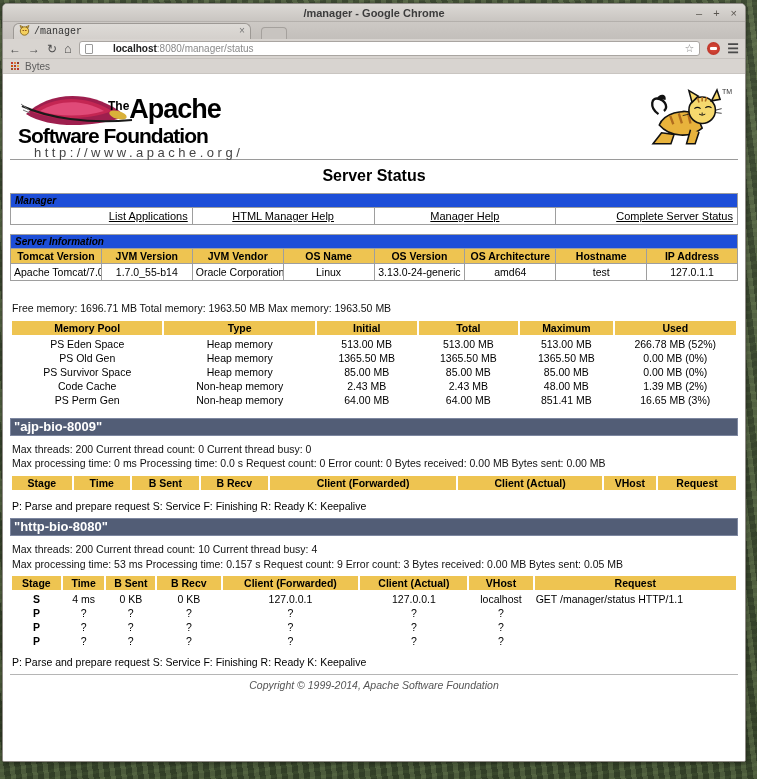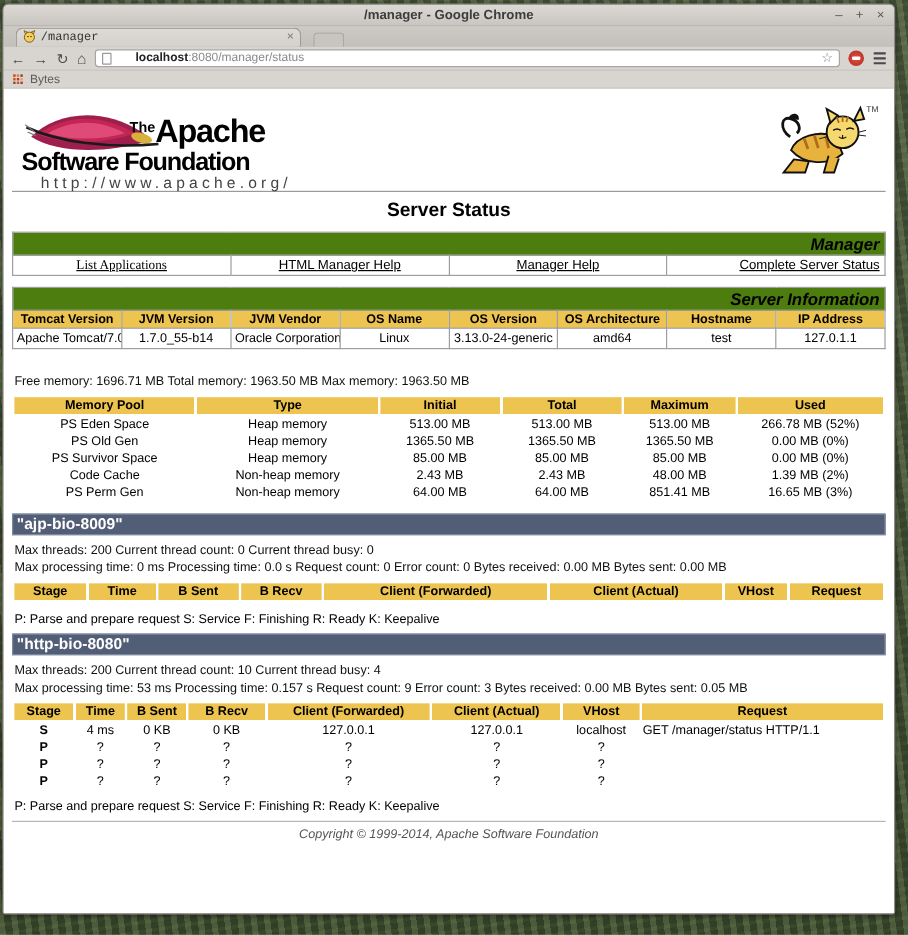--- a/index.html
+++ b/index.html
@@ -76,21 +76,21 @@
   .sf-line { position:absolute; left:6px; top:36px; font-size:21px; font-weight:bold; letter-spacing:-1px; white-space:nowrap; }
   .asf-url { position:absolute; left:22px; top:57px; font-size:13px; letter-spacing:3.5px; color:#444; white-space:nowrap; }
   .tomcat-logo { position:absolute; right:6px; top:0; width:86px; height:66px; }
   .tomcat-logo .tm { position:absolute; right:0; top:2px; font-size:7px; color:#333; }
   .rule { border:none; border-top:1px solid #9a9a9a; margin:3px 0 0 0; }
   .page-title { text-align:center; font-size:16px; font-weight:bold; margin:7px 0 8px 0; }
   table { width:100%; border-collapse:collapse; font-size:11px; table-layout:fixed; }
   .gap { height:9px; }
   
   .bordered, .bordered td, .bordered th { border:1px solid #9e9e9e; }
-  .title-cell { background:#4d7c0f; font-weight:bold; font-style:italic; text-align:right; padding:1px 4px; font-size:14px; }
+  .title-cell { background:#1d4ed8; font-weight:bold; font-style:italic; text-align:left; padding:1px 4px; font-size:10px; }
   .bordered th { background:#EEC451; font-weight:bold; text-align:center; padding:1px 3px; font-size:10.5px; overflow:hidden; white-space:nowrap; }
   .bordered td.val { background:#fff; text-align:center; padding:2px 3px; font-size:10.5px; overflow:hidden; white-space:nowrap; }
   .bordered td.lnk { padding:2px 4px; }
   .bordered a { color:#000; }
   
   .section-bar { background:#525D76; border:1px solid #7d87a0; color:#fff; font-weight:bold; font-size:13px; padding:0 3px; line-height:16px; margin-top:4px; }
   .stats { font-size:10.5px; margin:6px 2px 4px 2px; line-height:1.4; color:#111; }
   
   .flat th { background:#EEC451; font-weight:bold; text-align:center; font-size:10.5px; padding:1px 2px; border:2px solid #fff; border-top:1px solid #fff; white-space:nowrap; overflow:hidden; }
   .flat td { text-align:center; padding:0 2px; font-size:10.5px; line-height:14px; white-space:nowrap; overflow:hidden; }
@@ -200,21 +200,21 @@
     <hr class="rule">
 
     <div class="page-title">Server Status</div>
 
     <table class="bordered">
       <tbody>
           <tr>
             <td class="title-cell" colspan="4">Manager</td>
           </tr>
       <tr>
-        <td class="lnk" style="width:23%; text-align:center;font-family:Liberation Serif, serif;"><a href="#">List Applications</a></td>
+        <td class="lnk" style="width:23%; text-align:right;"><a href="#">List Applications</a></td>
         <td class="lnk" style="width:27.5%; text-align:center;"><a href="#">HTML Manager Help</a></td>
         <td class="lnk" style="width:18.5%; text-align:center;"><a href="#">Manager Help</a></td>
         <td class="lnk" style="width:31%; text-align:right;"><a href="#">Complete Server Status</a></td>
       </tr>
     </tbody>
       </table>
 
     <div class="gap"></div>
 
     <table class="bordered">

